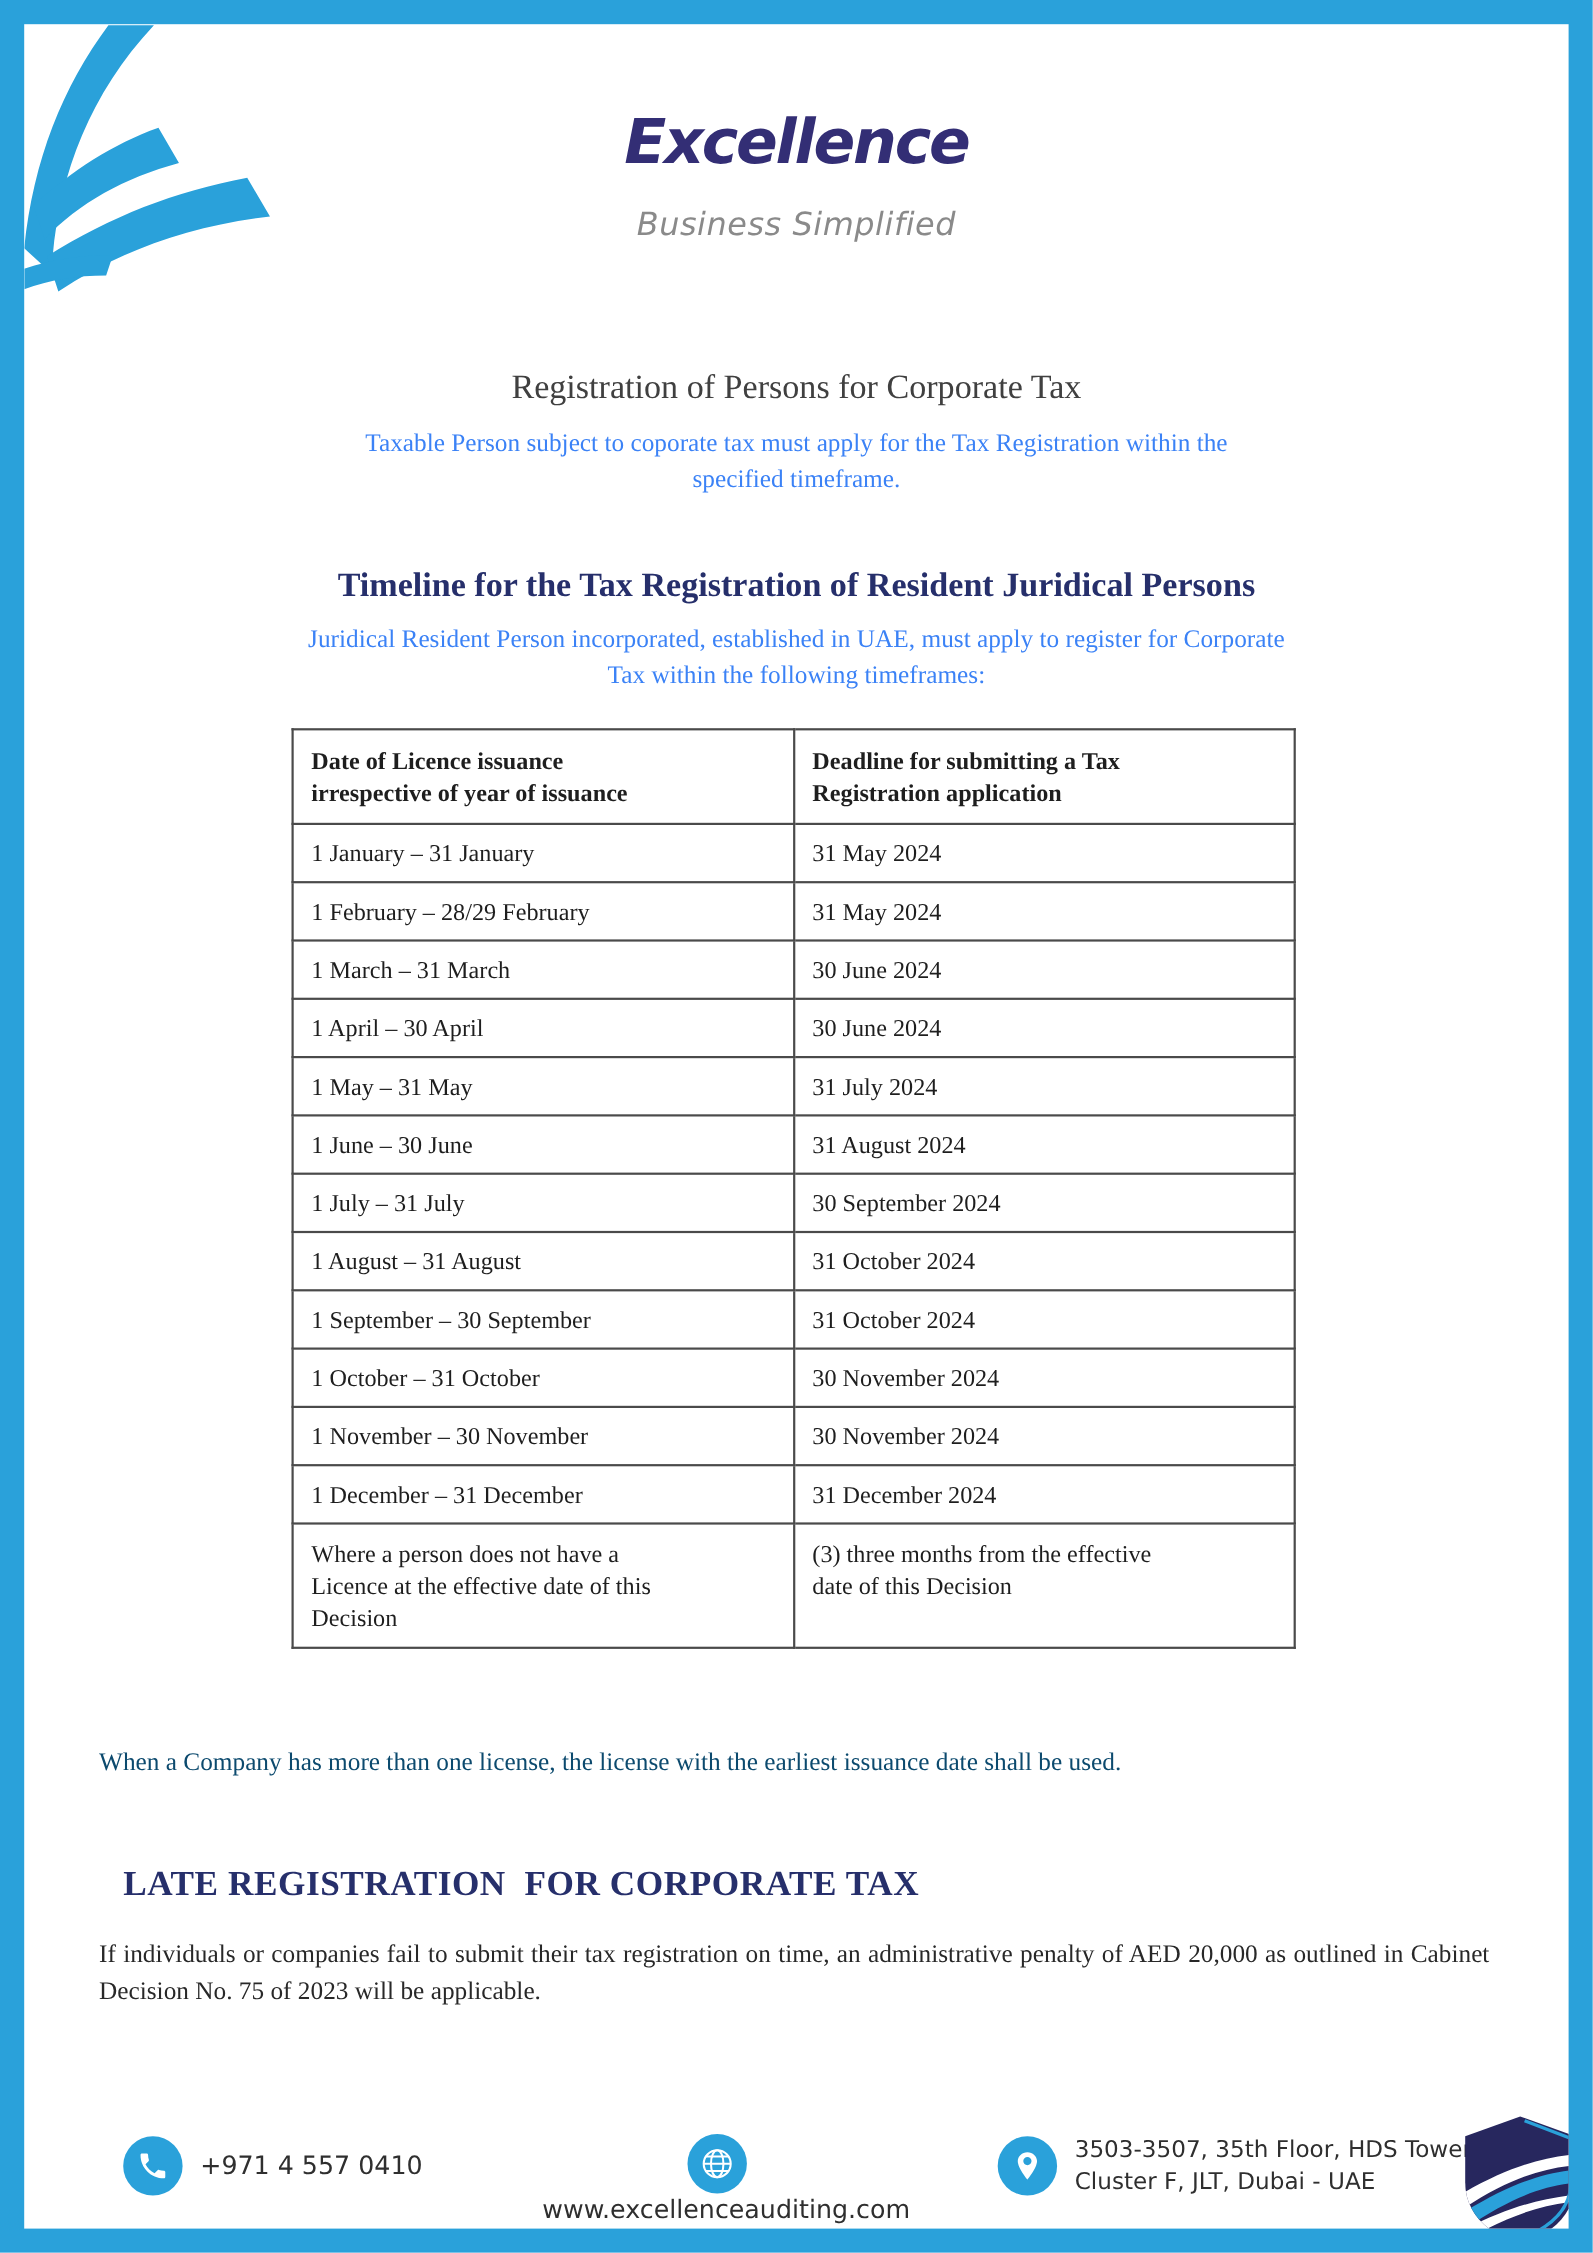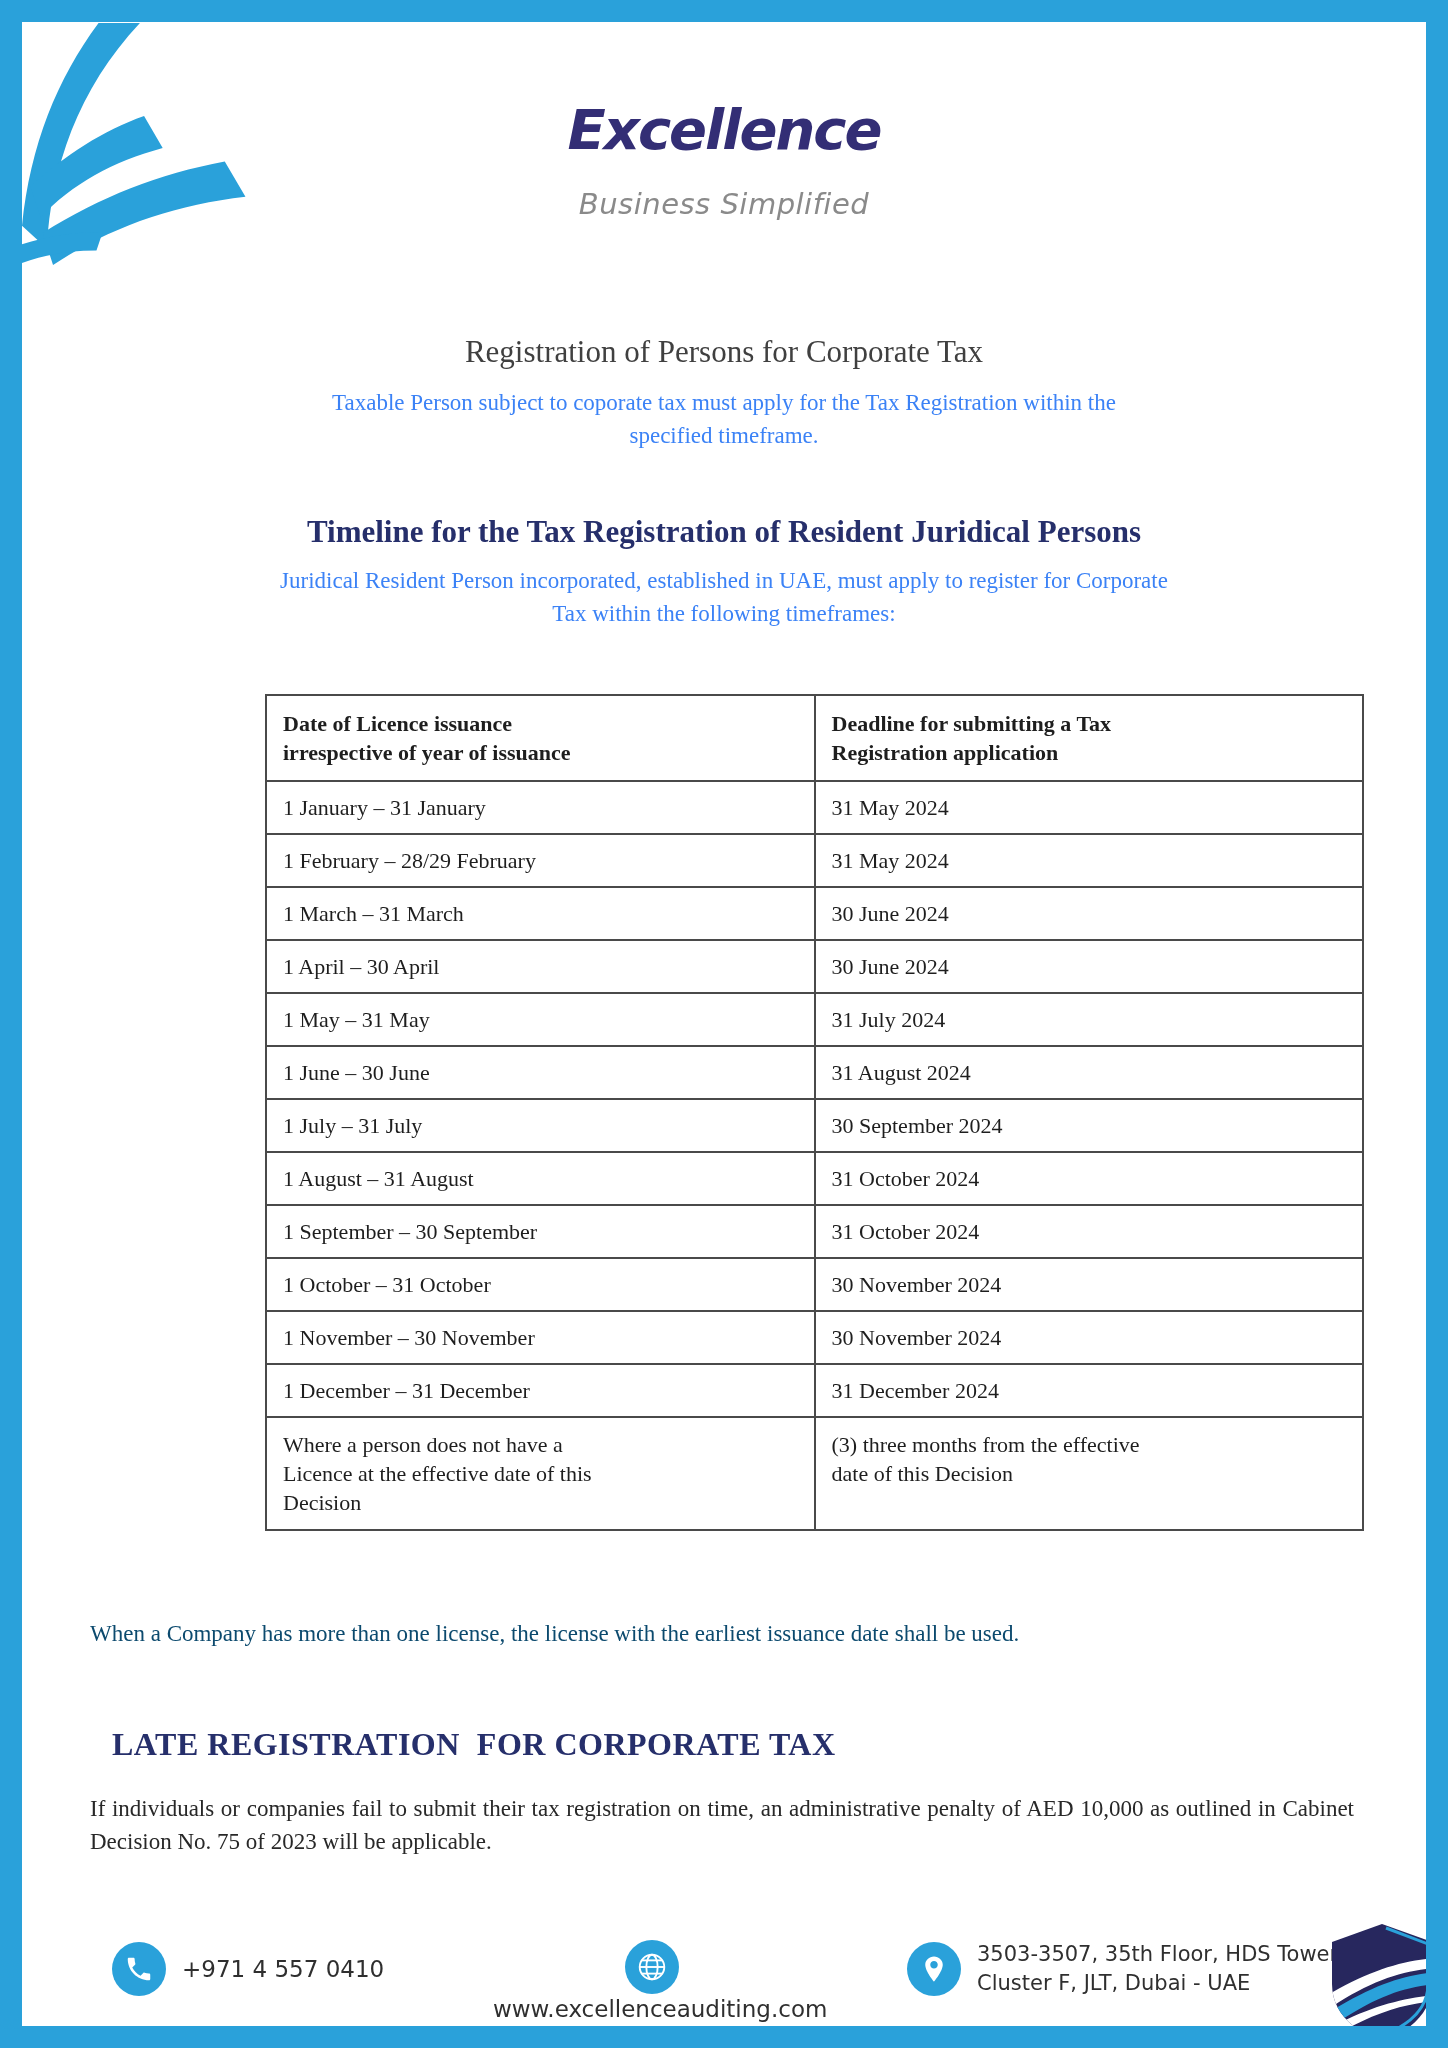--- a/index.html
+++ b/index.html
@@ -30,21 +30,21 @@
     margin:12px auto 0; max-width:980px; text-align:center;
     font-size:23px; line-height:33px; color:#3b82f6;
   }
   .section-title {
     margin-top:58px; text-align:center; font-weight:bold;
     font-size:31px; line-height:44px; color:#262F6B;
   }
   .section-para { margin-top:10px; }
   
   table.timeline {
-    margin:64px 0 0 243px; width:1099px; border-collapse:collapse; table-layout:fixed;
+    margin:32px 0 0 243px; width:913px; border-collapse:collapse; table-layout:fixed;
   }
   table.timeline col { width:50%; }
   table.timeline th, table.timeline td {
     border:2px solid #4A4A4A; text-align:left; vertical-align:middle;
     font-size:22px; color:#1E1E1E; padding:11px 10px 11px 16px; line-height:29px;
   }
   table.timeline th { font-weight:bold; padding-top:13px; padding-bottom:13px; }
   tr.tall-row td { vertical-align:top; padding-top:12px; padding-bottom:12px; }
   .wrap-narrow  { display:inline-block; max-width:330px; }
   .wrap-narrow2 { display:inline-block; max-width:315px; }
@@ -164,21 +164,21 @@
         </tr>
       <tr class="tall-row">
         <td><span class="wrap-narrow">Where a person does not have a Licence at the effective date of this Decision</span></td>
         <td><span class="wrap-narrow2">(3) three months from the effective date of this Decision</span></td>
       </tr>
     </tbody>
   </table>
 
   <p class="license-para">When a Company has more than one license, the license with the earliest issuance date shall be used.</p>
   <h2 class="late-title">LATE REGISTRATION  FOR CORPORATE TAX</h2>
-  <p class="penalty-para">If individuals or companies fail to submit their tax registration on time, an administrative penalty of AED 10,000 as outlined in Cabinet Decision No. 75 of 2023 will be applicable.</p>
+  <p class="penalty-para">If individuals or companies fail to submit their tax registration on time, an administrative penalty of AED 20,000 as outlined in Cabinet Decision No. 75 of 2023 will be applicable.</p>
 
   <div class="footer">
 
     <div class="contact c-phone">
       <div class="circle">
         <svg width="30" height="30" viewBox="0 0 24 24" aria-hidden="true">
           <path fill="#ffffff" d="M6.62 10.79c1.44 2.83 3.76 5.14 6.59 6.59l2.2-2.2c.27-.27.67-.36 1.02-.24 1.12.37 2.33.57 3.57.57.55 0 1 .45 1 1V20c0 .55-.45 1-1 1-9.39 0-17-7.61-17-17 0-.55.45-1 1-1h3.5c.55 0 1 .45 1 1 0 1.25.2 2.45.57 3.57.11.35.03.74-.25 1.02l-2.2 2.2z"></path>
         </svg>
       </div>
       <div class="label">+971 4 557 0410</div>

